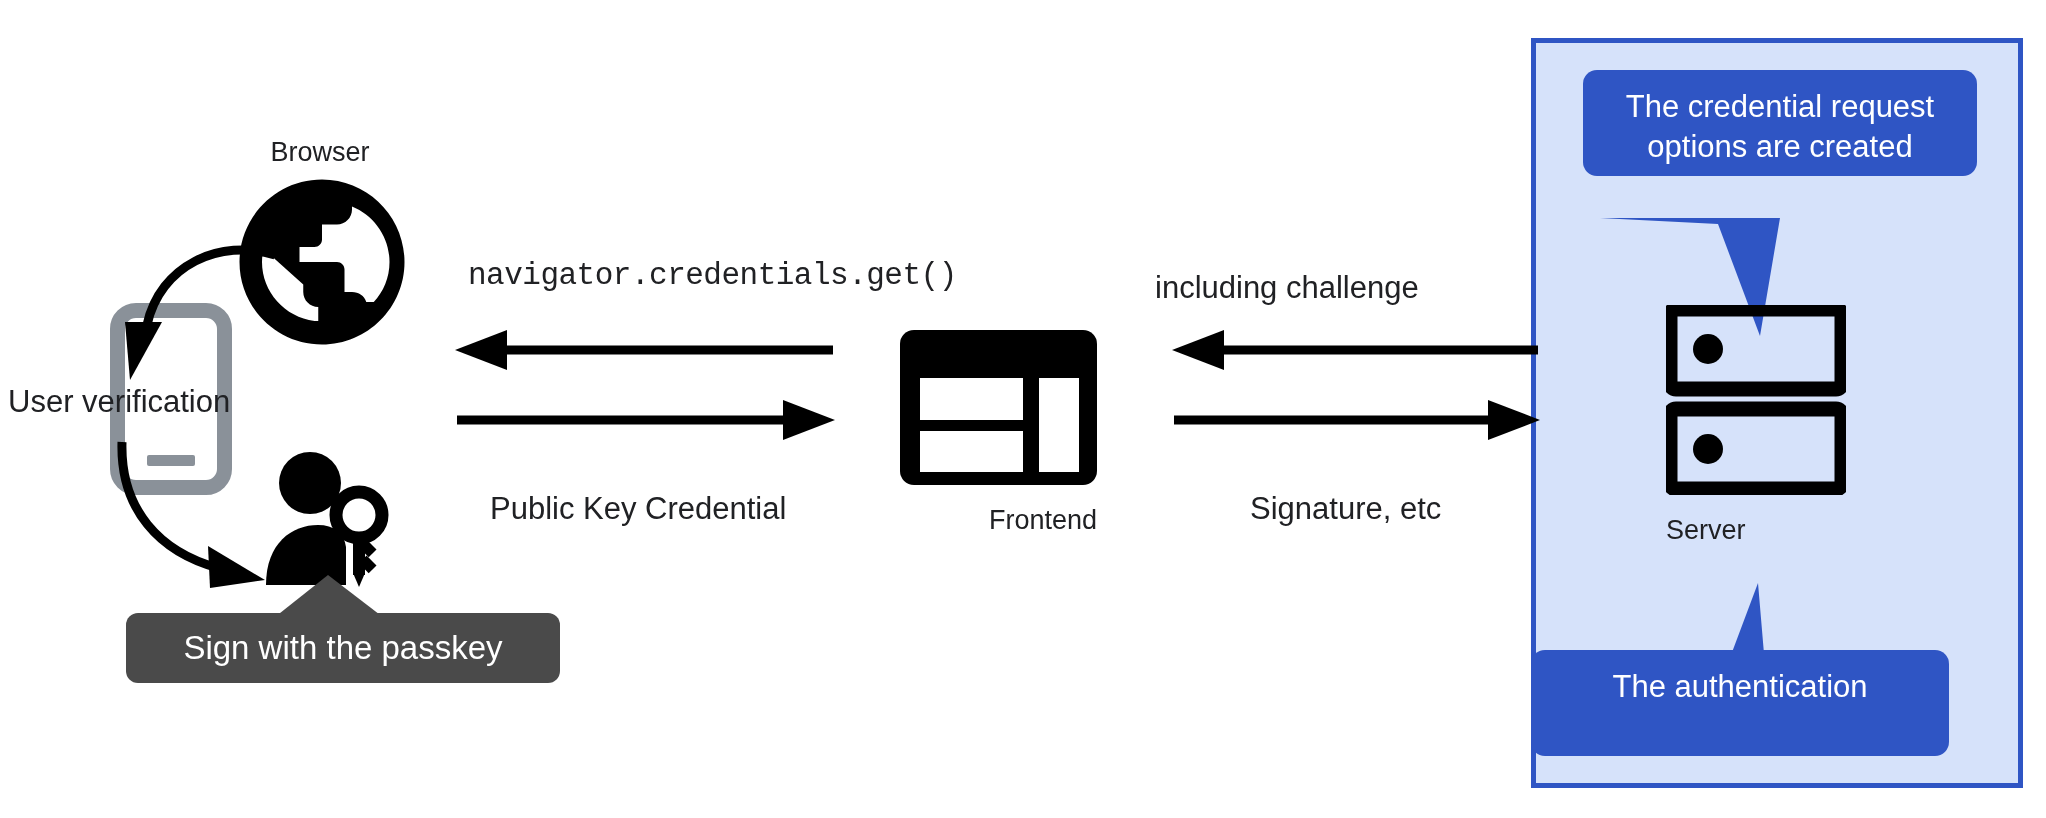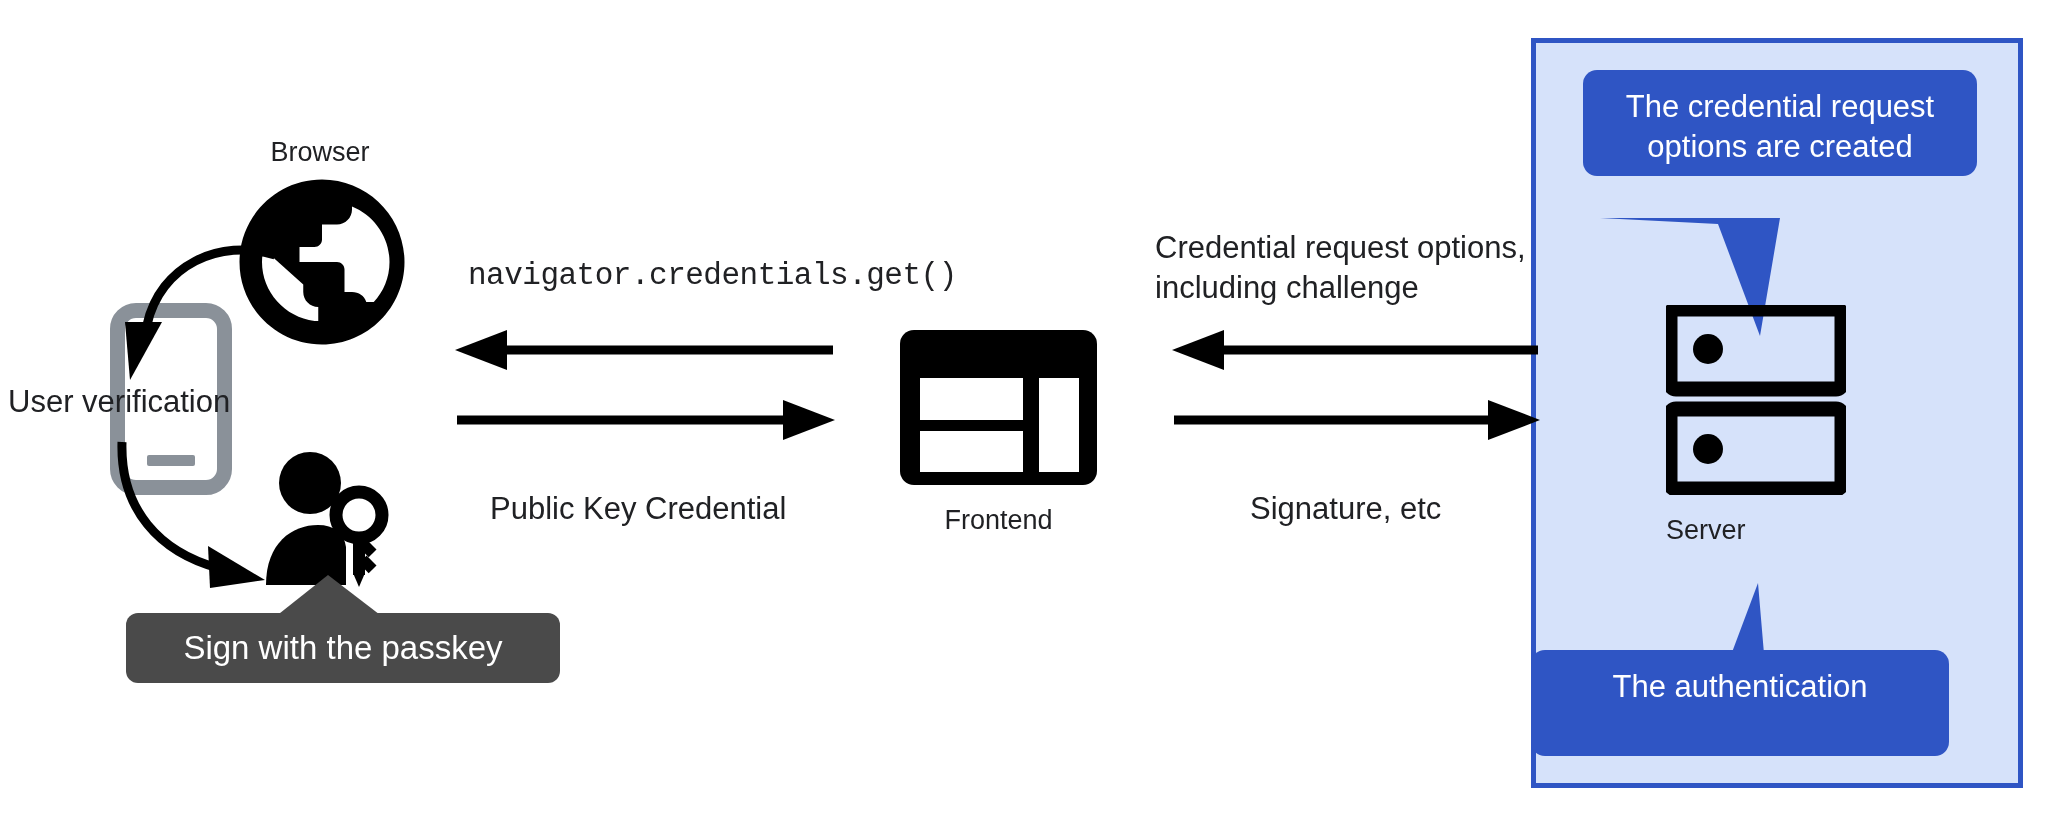--- a/index.html
+++ b/index.html
@@ -140,21 +140,21 @@
   </div>
 
   <div class="icon" style="left:900px; top:330px; width:197px; height:155px;">
     <svg width="197" height="155" viewBox="0 0 197 155">
       <rect x="0" y="0" width="197" height="155" rx="14" fill="#000000"></rect>
       <rect x="20" y="48" width="103" height="42" fill="#ffffff"></rect>
       <rect x="20" y="101" width="103" height="41" fill="#ffffff"></rect>
       <rect x="139" y="48" width="40" height="94" fill="#ffffff"></rect>
     </svg>
   </div>
-  <div class="lbl lbl-bold" style="left:900px; top:503px; width:197px; text-align:center; font-size:27px;">Frontend</div>
+  <div class="lbl lbl-bold" style="left:900px; top:503px; width:197px; text-align:right; font-size:27px;">Frontend</div>
 
   <div class="lbl lbl-bold" style="left:200px; top:135px; width:240px; text-align:center; font-size:27px;">Browser</div>
 
   <div class="icon" style="left:232px; top:172px; width:180px; height:180px;">
     <svg width="180" height="180" viewBox="0 0 48 48">
       <path fill="#000000" d="M24 2C11.85 2 2 11.85 2 24s9.85 22 22 22 22-9.85 22-22S36.15 2 24 2zm-2 37.72c-7.9-1-14-7.72-14-15.72 0-1.21.15-2.38.42-3.5L19 30v2c0 2.21 1.79 4 4 4v3.72zm13.8-5.08c-.52-1.62-2-2.64-3.8-2.64h-2v-6c0-1.1-.9-2-2-2H18v-4h4c1.1 0 2-.9 2-2V14h4c2.21 0 4-1.79 4-4v-.82c5.86 2.37 10 8.11 10 14.82 0 4.16-1.6 7.96-4.2 10.64z"></path>
     </svg>
   </div>
 
   <div class="icon" id="phone-icon">
@@ -208,21 +208,20 @@
 
   <div class="arrowline" style="left:455px; top:400px;">
     <svg width="380" height="40" viewBox="0 0 380 40">
       <line x1="2" y1="20" x2="340" y2="20" stroke="#000000" stroke-width="9"></line>
       <polygon points="380,20 328,0 328,40" fill="#000000"></polygon>
     </svg>
   </div>
 
   <div class="lbl" style="left:490px; top:489px; font-size:31px;">Public Key Credential</div>
 
-  <div class="lbl" style="left:1155px; top:228px; font-size:31px;">Credential request options,</div>
   <div class="lbl" style="left:1155px; top:268px; font-size:31px;">including challenge</div>
 
   <div class="arrowline" style="left:1172px; top:330px;">
     <svg width="368" height="40" viewBox="0 0 368 40">
       <line x1="40" y1="20" x2="366" y2="20" stroke="#000000" stroke-width="9"></line>
       <polygon points="0,20 52,0 52,40" fill="#000000"></polygon>
     </svg>
   </div>
 
   <div class="arrowline" style="left:1172px; top:400px;">

